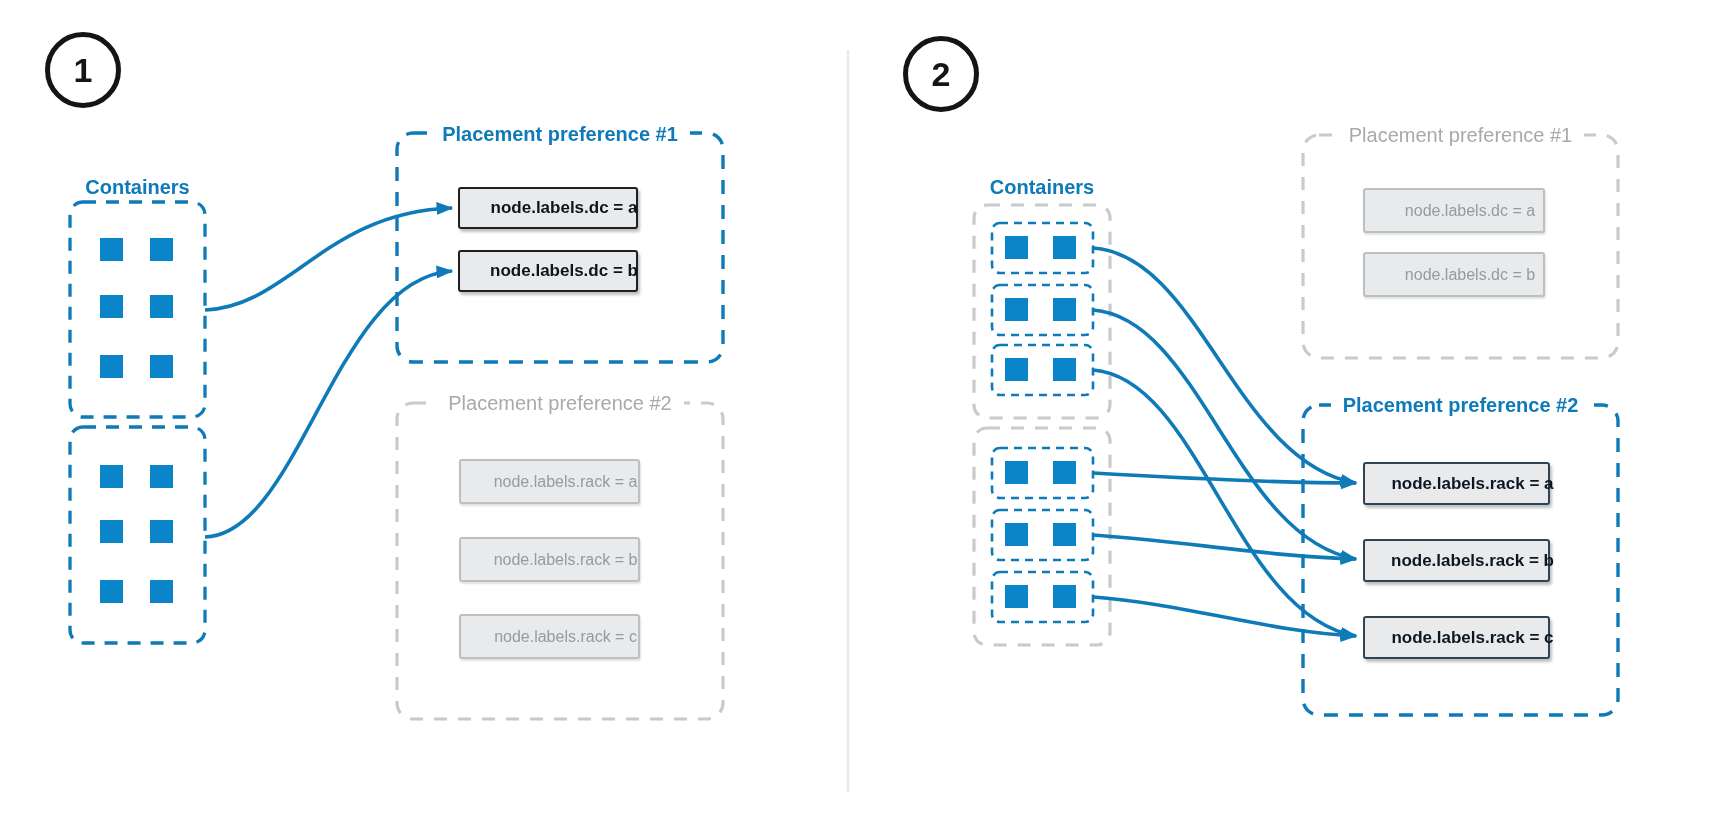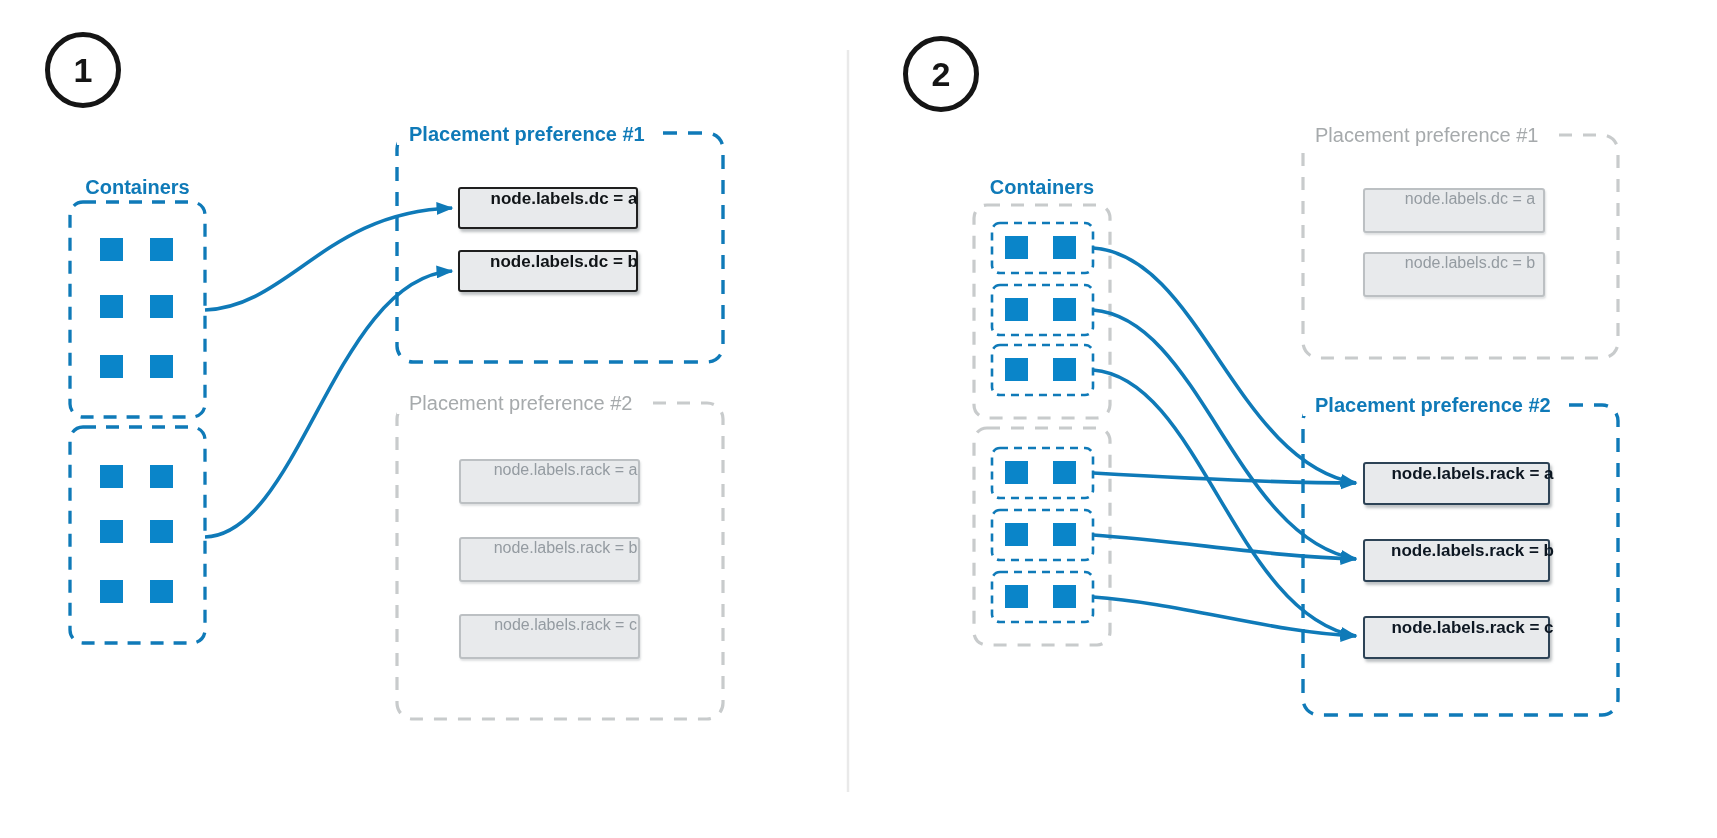--- a/index.html
+++ b/index.html
@@ -20,27 +20,27 @@
   #ah path{fill:var(--blue);}
   .step{
     position:absolute;width:76px;height:76px;border:5px solid #151515;border-radius:50%;
     display:flex;align-items:center;justify-content:center;box-sizing:border-box;
     font-size:34px;font-weight:700;color:#151515;background:#fff;
   }
   .clabel{
     position:absolute;text-align:center;color:var(--blue);
     font-size:20px;font-weight:700;
   }
-  .ptitle{position:absolute;text-align:left;font-size:20px;line-height:24px;white-space:nowrap;}
+  .ptitle{position:absolute;text-align:center;font-size:20px;line-height:24px;white-space:nowrap;}
   .ptitle span{background:#fff;padding:0 12px;}
   .ptitle.on{color:var(--blue);font-weight:700;}
   .ptitle.off{color:var(--graytext);font-weight:400;}
   .nbox{
     position:absolute;box-sizing:border-box;border-radius:3px;background:var(--nfill);
-    display:flex;justify-content:center;font-size:17px;white-space:nowrap;padding-left:32px;
+    display:flex;align-items:center;justify-content:center;font-size:17px;white-space:nowrap;padding-left:32px;
   }
   .nbox.act1{border:2.5px solid var(--ndark);color:#101417;font-weight:700;
     box-shadow:2px 3px 3px rgba(90,100,105,.40);}
   .nbox.act2{border:2.5px solid var(--nslate);color:#0D1722;font-weight:700;
     box-shadow:2px 3px 3px rgba(90,100,105,.40);}
   .nbox.off{border:2px solid #BCC0C3;color:#949BA1;font-weight:500;font-size:16px;
     box-shadow:1px 2px 2px rgba(150,155,160,.30);}
   .csq{position:absolute;width:23px;height:23px;background:var(--sq);}
 </style>
 </head>

